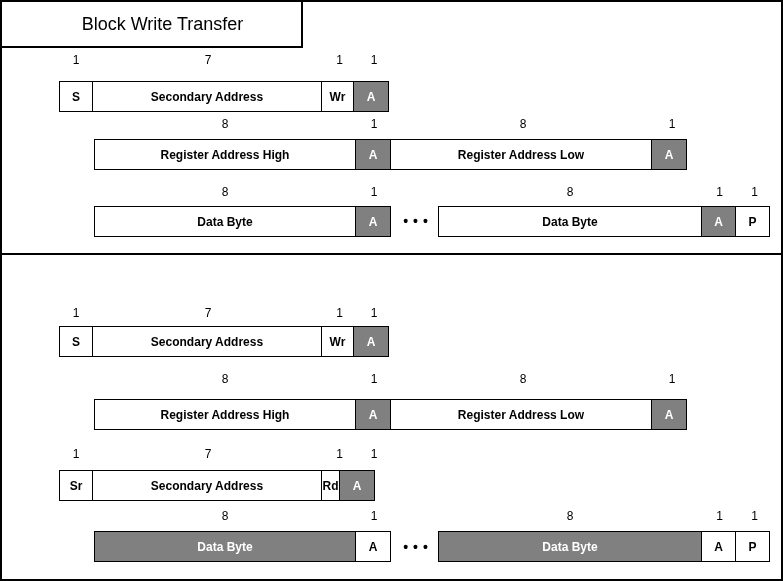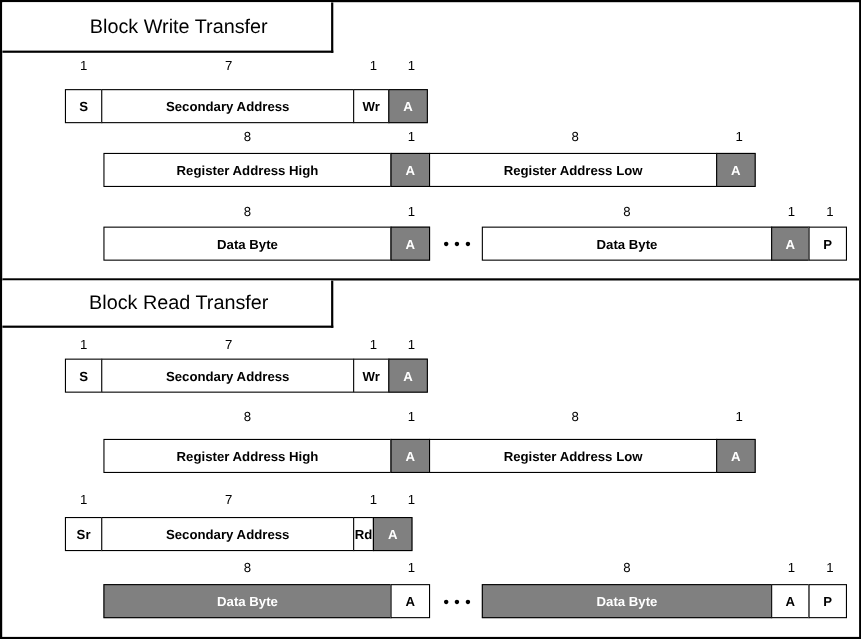--- a/index.html
+++ b/index.html
@@ -99,23 +99,20 @@
   </div>
   <div class="dots" style="left:396px;top:212px;width:40px;">•••</div>
   <div class="run" style="left:436px;top:204px;">
     <div class="fbox" style="width:264px;">Data Byte</div>
     <div class="fbox shaded" style="width:35px;">A</div>
     <div class="fbox" style="width:35px;">P</div>
   </div>
 
   <div class="divider" style="top:251px;"></div>
 
-  <div class="title-box" style="left:0;top:253px;width:301px;height:43px;">
-    <span>Block Read Transfer</span>
-  </div>
 
   <div class="bits" style="left:57px;top:304px;width:34px;">1</div>
   <div class="bits" style="left:91px;top:304px;width:230px;">7</div>
   <div class="bits" style="left:321px;top:304px;width:33px;">1</div>
   <div class="bits" style="left:354px;top:304px;width:36px;">1</div>
 
   <div class="run" style="left:57px;top:324px;">
     <div class="fbox" style="width:34px;">S</div>
     <div class="fbox" style="width:230px;">Secondary Address</div>
     <div class="fbox" style="width:33px;">Wr</div>

